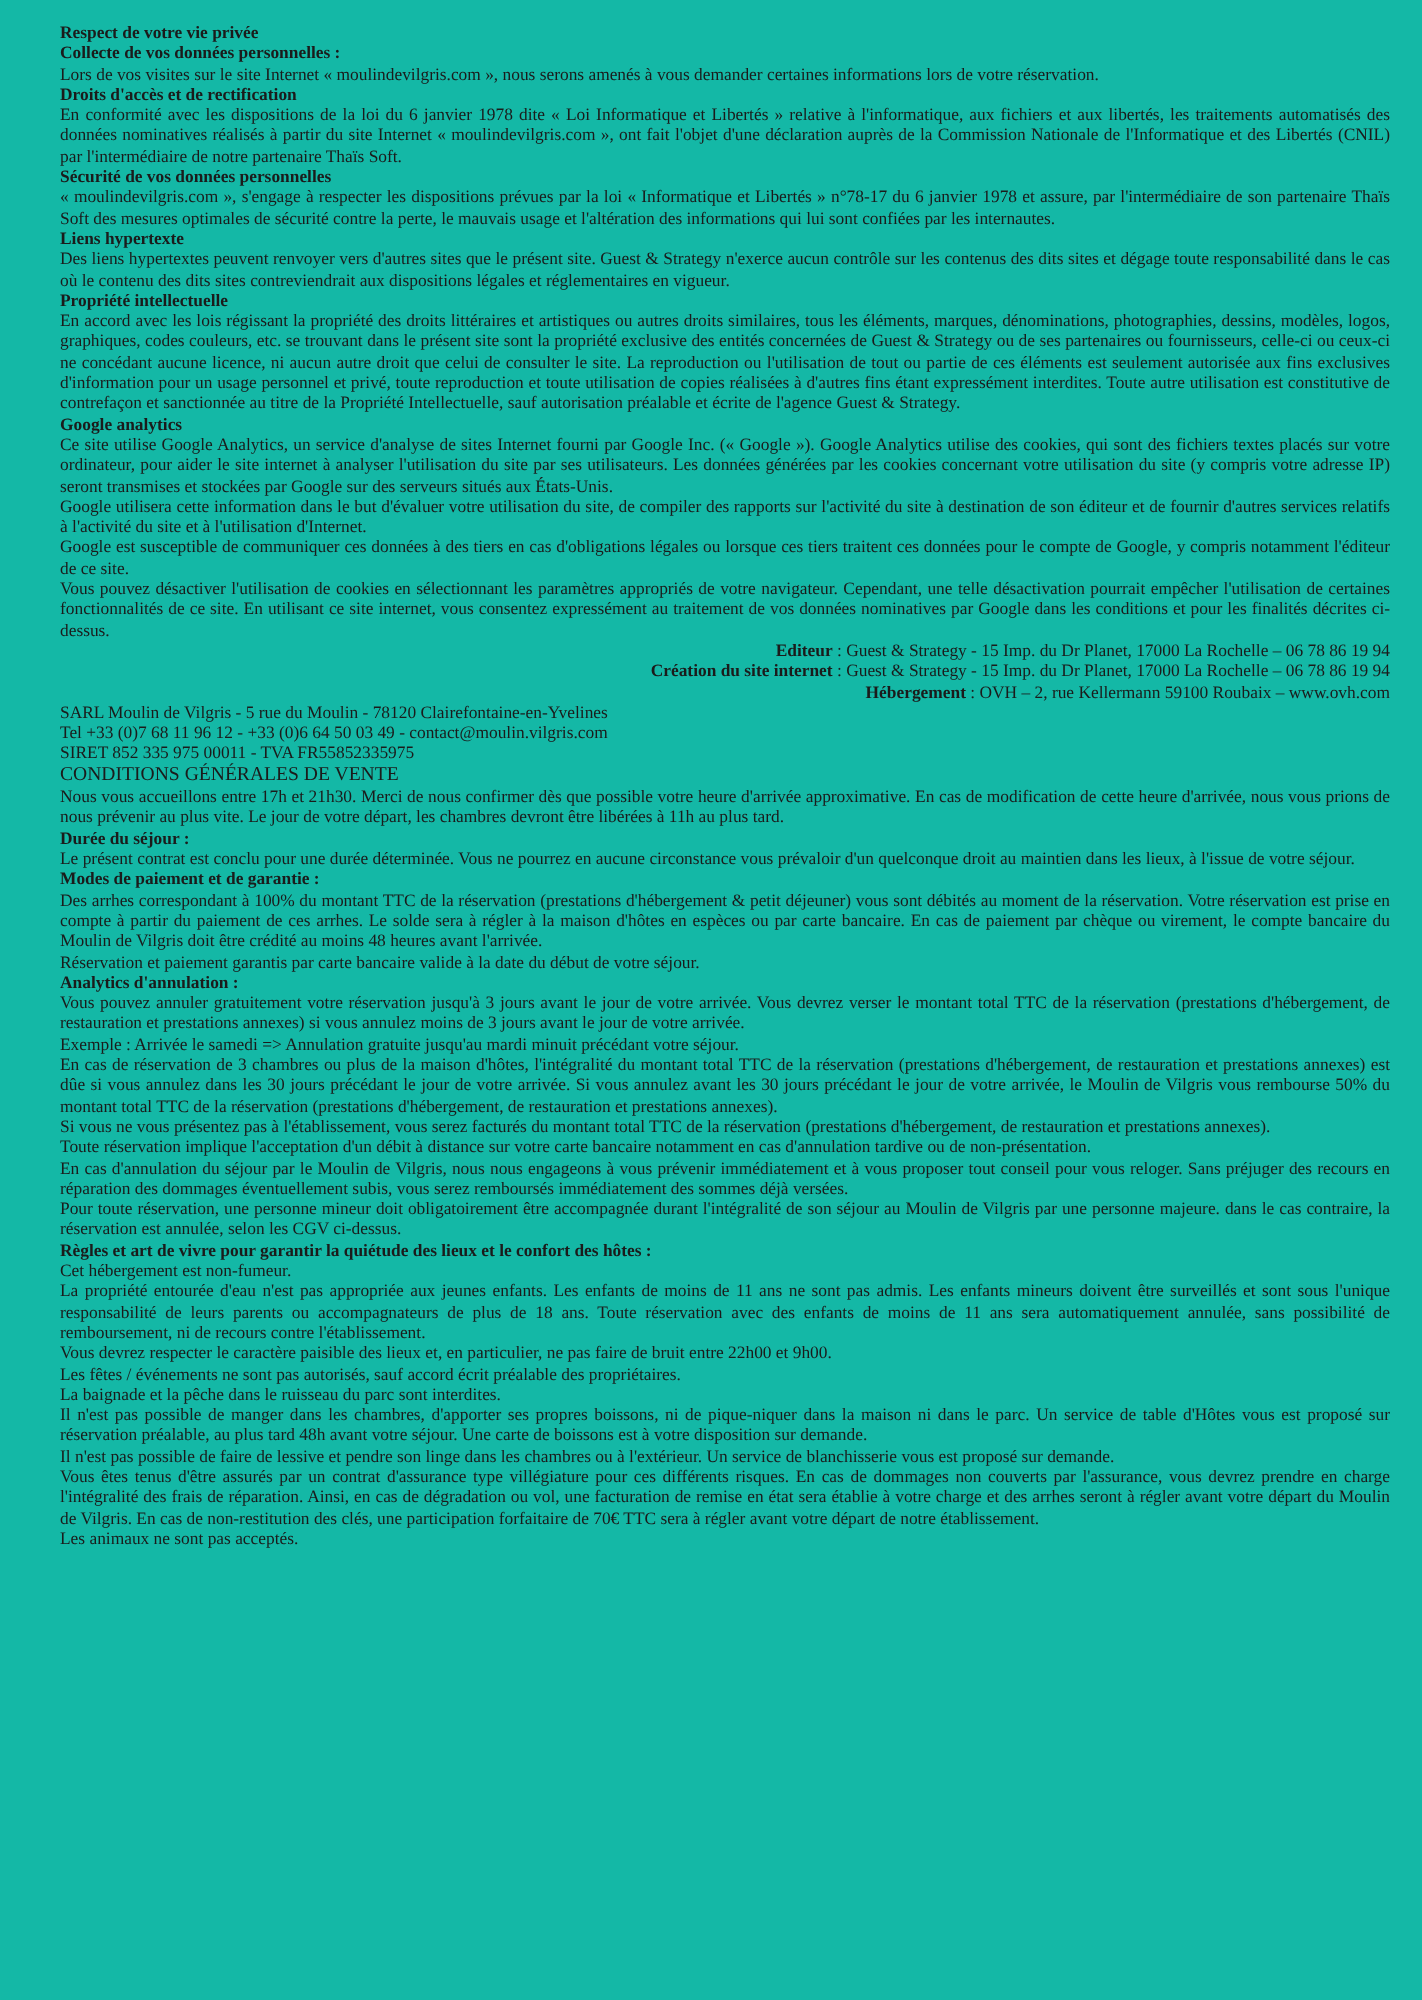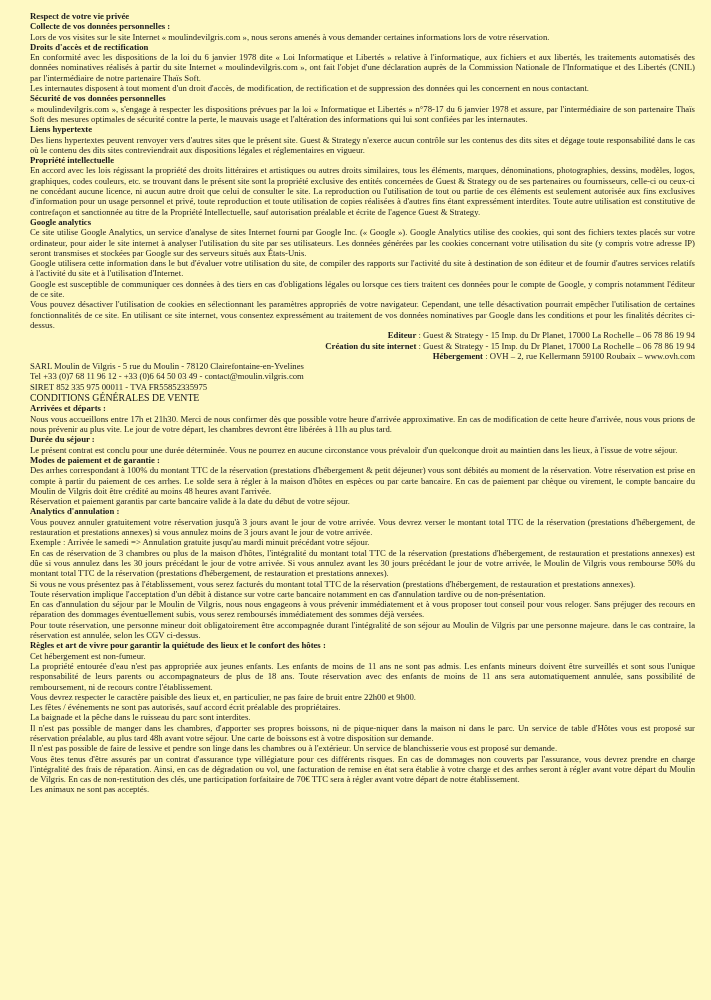--- a/index.html
+++ b/index.html
@@ -5,21 +5,21 @@
   html, body {
     margin: 0;
     padding: 0;
     background: #ffffff;
   }
   .page {
     position: relative;
     width: 711px;
     height: 1000px;
     margin: 0 auto;
-    background: #fef9c3;
+    background: #14b8a6;
     box-sizing: border-box;
     padding: 11px 16px 10px 30px;
     overflow: hidden;
     color: #1b1b1b;
     font-family: "Liberation Serif", "DejaVu Serif", serif;
     font-size: 8.7px;
     line-height: 10.3px;
   }
   .doc p, .doc h2, .doc h3 {
     margin: 0;
@@ -49,40 +49,38 @@
 </head>
 <body>
 
 <div class="page">
   <div class="doc">
       <h3 class="hd">Respect de votre vie privée</h3>
       <h3 class="hd">Collecte de vos données personnelles :</h3>
       <p class="para">Lors de vos visites sur le site Internet « moulindevilgris.com », nous serons amenés à vous demander certaines informations lors de votre réservation.</p>
       <h3 class="hd">Droits d'accès et de rectification</h3>
       <p class="para">En conformité avec les dispositions de la loi du 6 janvier 1978 dite « Loi Informatique et Libertés » relative à l'informatique, aux fichiers et aux libertés, les traitements automatisés des données nominatives réalisés à partir du site Internet « moulindevilgris.com », ont fait l'objet d'une déclaration auprès de la Commission Nationale de l'Informatique et des Libertés (CNIL) par l'intermédiaire de notre partenaire Thaïs Soft.</p>
-      <p class="para">Les internautes disposent à tout moment d'un droit d'accès, de modification, de rectification et de suppression des données qui les concernent en nous contactant.</p>
       <h3 class="hd">Sécurité de vos données personnelles</h3>
       <p class="para">« moulindevilgris.com », s'engage à respecter les dispositions prévues par la loi « Informatique et Libertés » n°78-17 du 6 janvier 1978 et assure, par l'intermédiaire de son partenaire Thaïs Soft des mesures optimales de sécurité contre la perte, le mauvais usage et l'altération des informations qui lui sont confiées par les internautes.</p>
       <h3 class="hd">Liens hypertexte</h3>
       <p class="para">Des liens hypertextes peuvent renvoyer vers d'autres sites que le présent site. Guest &amp; Strategy n'exerce aucun contrôle sur les contenus des dits sites et dégage toute responsabilité dans le cas où le contenu des dits sites contreviendrait aux dispositions légales et réglementaires en vigueur.</p>
       <h3 class="hd">Propriété intellectuelle</h3>
       <p class="para">En accord avec les lois régissant la propriété des droits littéraires et artistiques ou autres droits similaires, tous les éléments, marques, dénominations, photographies, dessins, modèles, logos, graphiques, codes couleurs, etc. se trouvant dans le présent site sont la propriété exclusive des entités concernées de Guest &amp; Strategy ou de ses partenaires ou fournisseurs, celle-ci ou ceux-ci ne concédant aucune licence, ni aucun autre droit que celui de consulter le site. La reproduction ou l'utilisation de tout ou partie de ces éléments est seulement autorisée aux fins exclusives d'information pour un usage personnel et privé, toute reproduction et toute utilisation de copies réalisées à d'autres fins étant expressément interdites. Toute autre utilisation est constitutive de contrefaçon et sanctionnée au titre de la Propriété Intellectuelle, sauf autorisation préalable et écrite de l'agence Guest &amp; Strategy.</p>
       <h3 class="hd">Google analytics</h3>
       <p class="para">Ce site utilise Google Analytics, un service d'analyse de sites Internet fourni par Google Inc. (« Google »). Google Analytics utilise des cookies, qui sont des fichiers textes placés sur votre ordinateur, pour aider le site internet à analyser l'utilisation du site par ses utilisateurs. Les données générées par les cookies concernant votre utilisation du site (y compris votre adresse IP) seront transmises et stockées par Google sur des serveurs situés aux États-Unis.</p>
       <p class="para">Google utilisera cette information dans le but d'évaluer votre utilisation du site, de compiler des rapports sur l'activité du site à destination de son éditeur et de fournir d'autres services relatifs à l'activité du site et à l'utilisation d'Internet.</p>
       <p class="para">Google est susceptible de communiquer ces données à des tiers en cas d'obligations légales ou lorsque ces tiers traitent ces données pour le compte de Google, y compris notamment l'éditeur de ce site.</p>
       <p class="para">Vous pouvez désactiver l'utilisation de cookies en sélectionnant les paramètres appropriés de votre navigateur. Cependant, une telle désactivation pourrait empêcher l'utilisation de certaines fonctionnalités de ce site. En utilisant ce site internet, vous consentez expressément au traitement de vos données nominatives par Google dans les conditions et pour les finalités décrites ci-dessus.</p>
       <p class="para lead-para"><b>Editeur</b><span> : Guest &amp; Strategy  - 15 Imp. du Dr Planet, 17000 La Rochelle – 06 78 86 19 94</span></p>
       <p class="para lead-para"><b>Création du site internet</b><span> : Guest &amp; Strategy -  15 Imp. du Dr Planet, 17000 La Rochelle – 06 78 86 19 94</span></p>
       <p class="para lead-para"><b>Hébergement</b><span> : OVH – 2, rue Kellermann 59100 Roubaix – www.ovh.com</span></p>
       <p class="para">SARL Moulin de Vilgris - 5 rue du Moulin - 78120 Clairefontaine-en-Yvelines</p>
       <p class="para">Tel +33 (0)7 68 11 96 12 - +33 (0)6 64 50 03 49 - contact@moulin.vilgris.com</p>
       <p class="para">SIRET 852 335 975 00011 - TVA FR55852335975</p>
       <h2 class="ttl">CONDITIONS GÉNÉRALES DE VENTE</h2>
-      <h3 class="hd">Arrivées et départs :</h3>
       <p class="para">Nous vous accueillons entre 17h et 21h30. Merci de nous confirmer dès que possible votre heure d'arrivée approximative. En cas de modification de cette heure d'arrivée, nous vous prions de nous prévenir au plus vite. Le jour de votre départ, les chambres devront être libérées à 11h au plus tard.</p>
       <h3 class="hd">Durée du séjour :</h3>
       <p class="para">Le présent contrat est conclu pour une durée déterminée. Vous ne pourrez en aucune circonstance vous prévaloir d'un quelconque droit au maintien dans les lieux, à l'issue de votre séjour.</p>
       <h3 class="hd">Modes de paiement et de garantie :</h3>
       <p class="para">Des arrhes correspondant à 100% du montant TTC de la réservation (prestations d'hébergement &amp; petit déjeuner) vous sont débités au moment de la réservation. Votre réservation est prise en compte à partir du paiement de ces arrhes. Le solde sera à régler à la maison d'hôtes en espèces ou par carte bancaire. En cas de paiement par chèque ou virement, le compte bancaire du Moulin de Vilgris doit être crédité au moins 48 heures avant l'arrivée.</p>
       <p class="para">Réservation et paiement garantis par carte bancaire valide à la date du début de votre séjour.</p>
       <h3 class="hd">Analytics d'annulation :</h3>
       <p class="para">Vous pouvez annuler gratuitement votre réservation jusqu'à 3 jours avant le jour de votre arrivée. Vous devrez verser le montant total TTC de la réservation (prestations d'hébergement, de restauration et prestations annexes) si vous annulez moins de 3 jours avant le jour de votre arrivée.</p>
       <p class="para">Exemple : Arrivée le samedi =&gt; Annulation gratuite jusqu'au mardi minuit précédant votre séjour.</p>
       <p class="para">En cas de réservation de 3 chambres ou plus de la maison d'hôtes, l'intégralité du montant total TTC de la réservation (prestations d'hébergement, de restauration et prestations annexes) est dûe si vous annulez dans les 30 jours précédant le jour de votre arrivée. Si vous annulez avant les 30 jours précédant le jour de votre arrivée, le Moulin de Vilgris vous rembourse 50% du montant total TTC de la réservation (prestations d'hébergement, de restauration et prestations annexes).</p>

